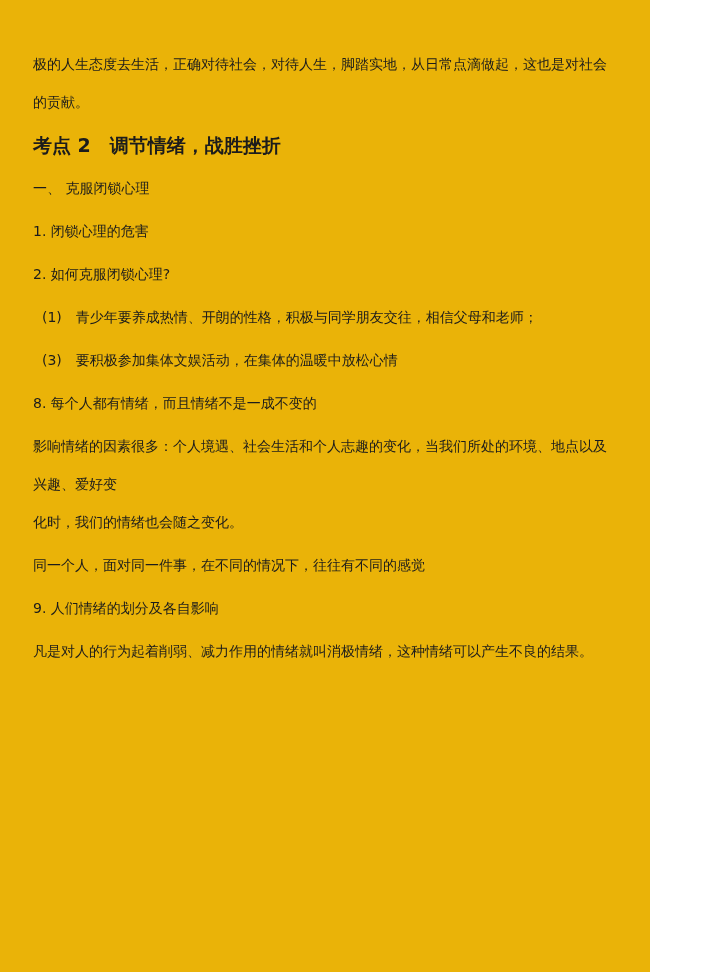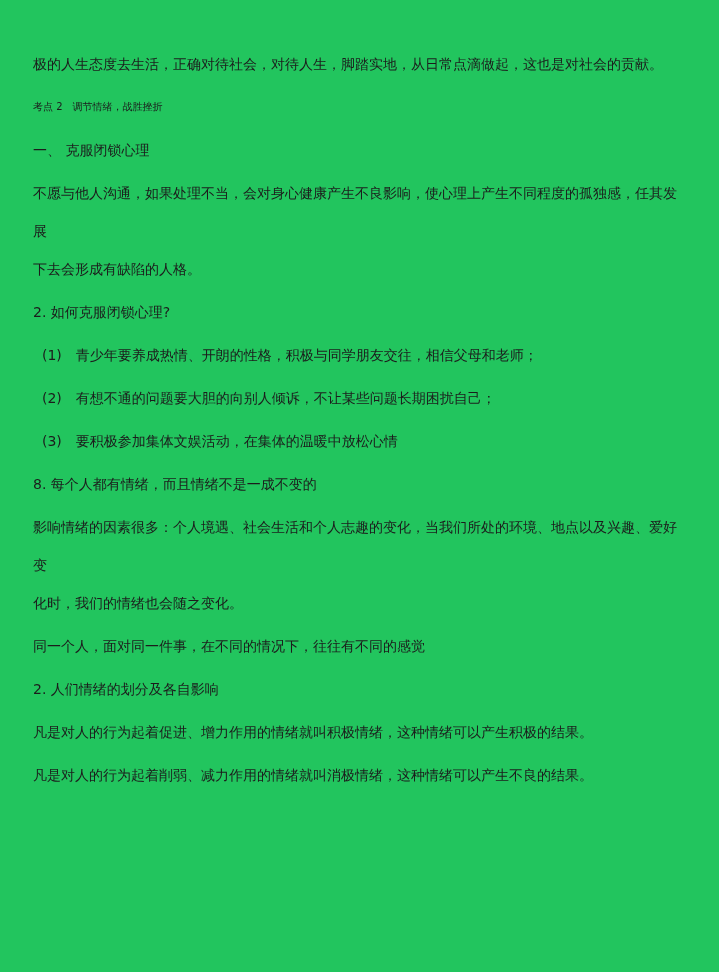--- a/index.html
+++ b/index.html
@@ -2,57 +2,55 @@
 <html><head>
 <meta charset="utf-8">
 <style>
   html, body {
     margin: 0;
     padding: 0;
     background: #ffffff;
   }
   .page {
     position: relative;
-    width: 719px;
+    width: 650px;
     height: 972px;
-    background: #22c55e;
+    background: #eab308;
     box-sizing: border-box;
     padding: 45px 42px 0 33px;
     overflow: hidden;
     font-family: "DejaVu Sans", "Liberation Sans", sans-serif;
     color: #1c1c1c;
   }
   .para {
     margin: 0 0 5px 0;
     font-size: 14px;
     line-height: 38px;
     white-space: pre-wrap;
     text-align: left;
   }
   .para.heading {
-    font-weight: 400;
-    font-size: 10px;
+    font-weight: 700;
+    font-size: 19px;
   }
   .para.list {
     padding-left: 9px;
   }
 </style>
 </head>
 <body>
 
 <div class="page">
   <div style="color: rgb(28, 28, 28);">
       <p class="para body">极的人生态度去生活，正确对待社会，对待人生，脚踏实地，从日常点滴做起，这也是对社会的贡献。</p>
       <p class="para heading">考点 2　调节情绪，战胜挫折</p>
       <p class="para body">一、 克服闭锁心理</p>
-      <p class="para body">不愿与他人沟通，如果处理不当，会对身心健康产生不良影响，使心理上产生不同程度的孤独感，任其发展<br>下去会形成有缺陷的人格。</p>
+      <p class="para body">1. 闭锁心理的危害</p>
       <p class="para body">2. 如何克服闭锁心理?</p>
       <p class="para list">(1)　青少年要养成热情、开朗的性格，积极与同学朋友交往，相信父母和老师；</p>
-      <p class="para list">(2)　有想不通的问题要大胆的向别人倾诉，不让某些问题长期困扰自己；</p>
       <p class="para list">(3)　要积极参加集体文娱活动，在集体的温暖中放松心情</p>
       <p class="para body">8. 每个人都有情绪，而且情绪不是一成不变的</p>
       <p class="para body">影响情绪的因素很多：个人境遇、社会生活和个人志趣的变化，当我们所处的环境、地点以及兴趣、爱好变<br>化时，我们的情绪也会随之变化。</p>
       <p class="para body">同一个人，面对同一件事，在不同的情况下，往往有不同的感觉</p>
-      <p class="para body">2. 人们情绪的划分及各自影响</p>
-      <p class="para body">凡是对人的行为起着促进、增力作用的情绪就叫积极情绪，这种情绪可以产生积极的结果。</p>
+      <p class="para body">9. 人们情绪的划分及各自影响</p>
       <p class="para body">凡是对人的行为起着削弱、减力作用的情绪就叫消极情绪，这种情绪可以产生不良的结果。</p>
     </div>
 </div>
 
 </body></html>

